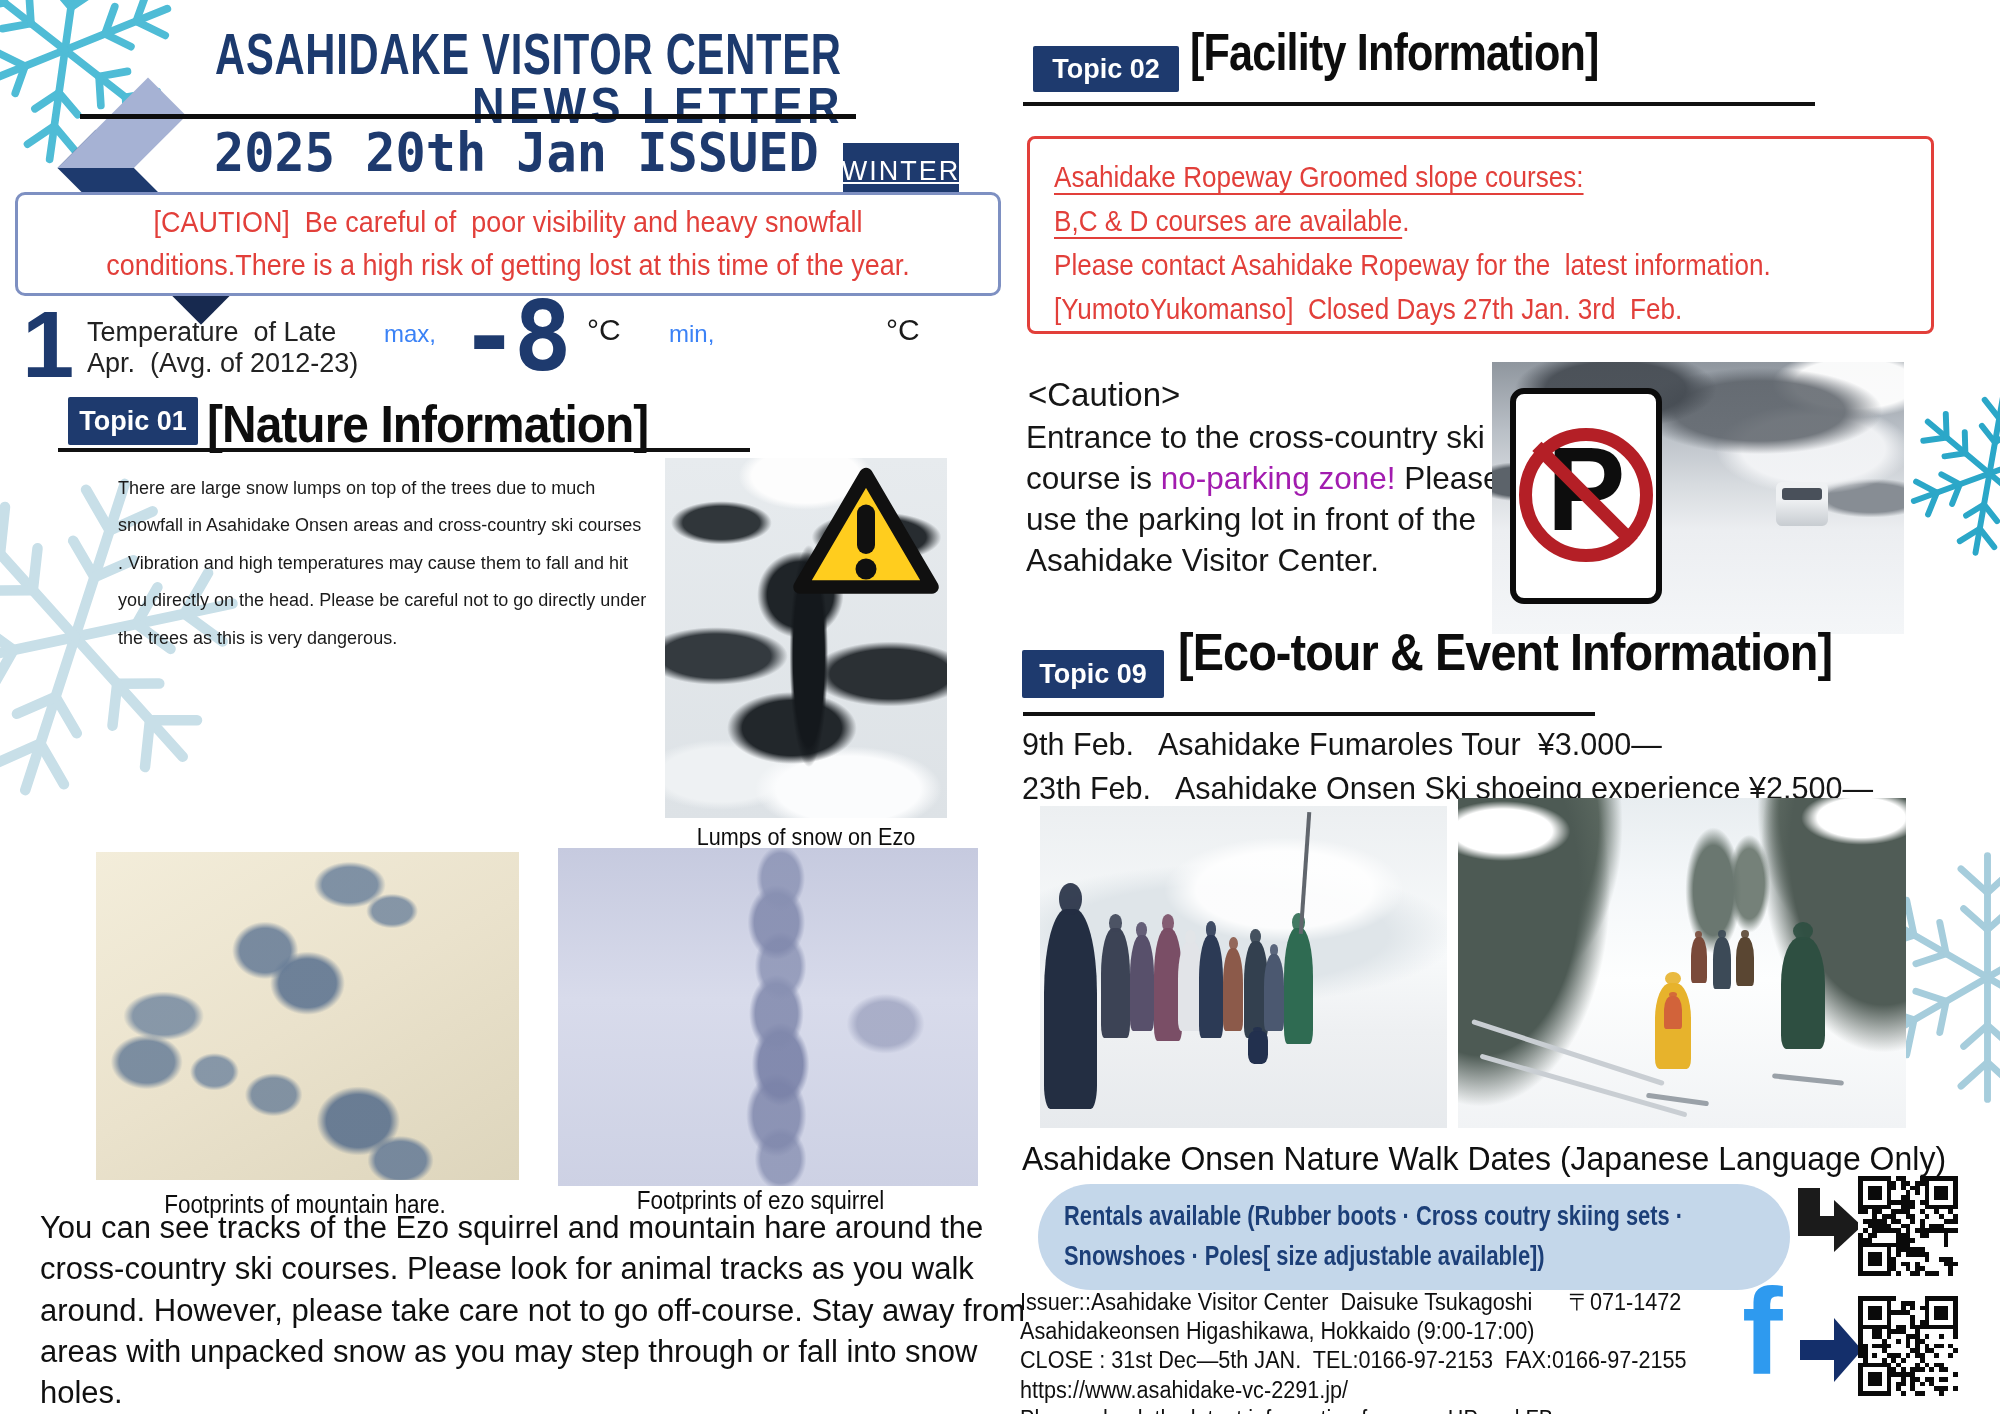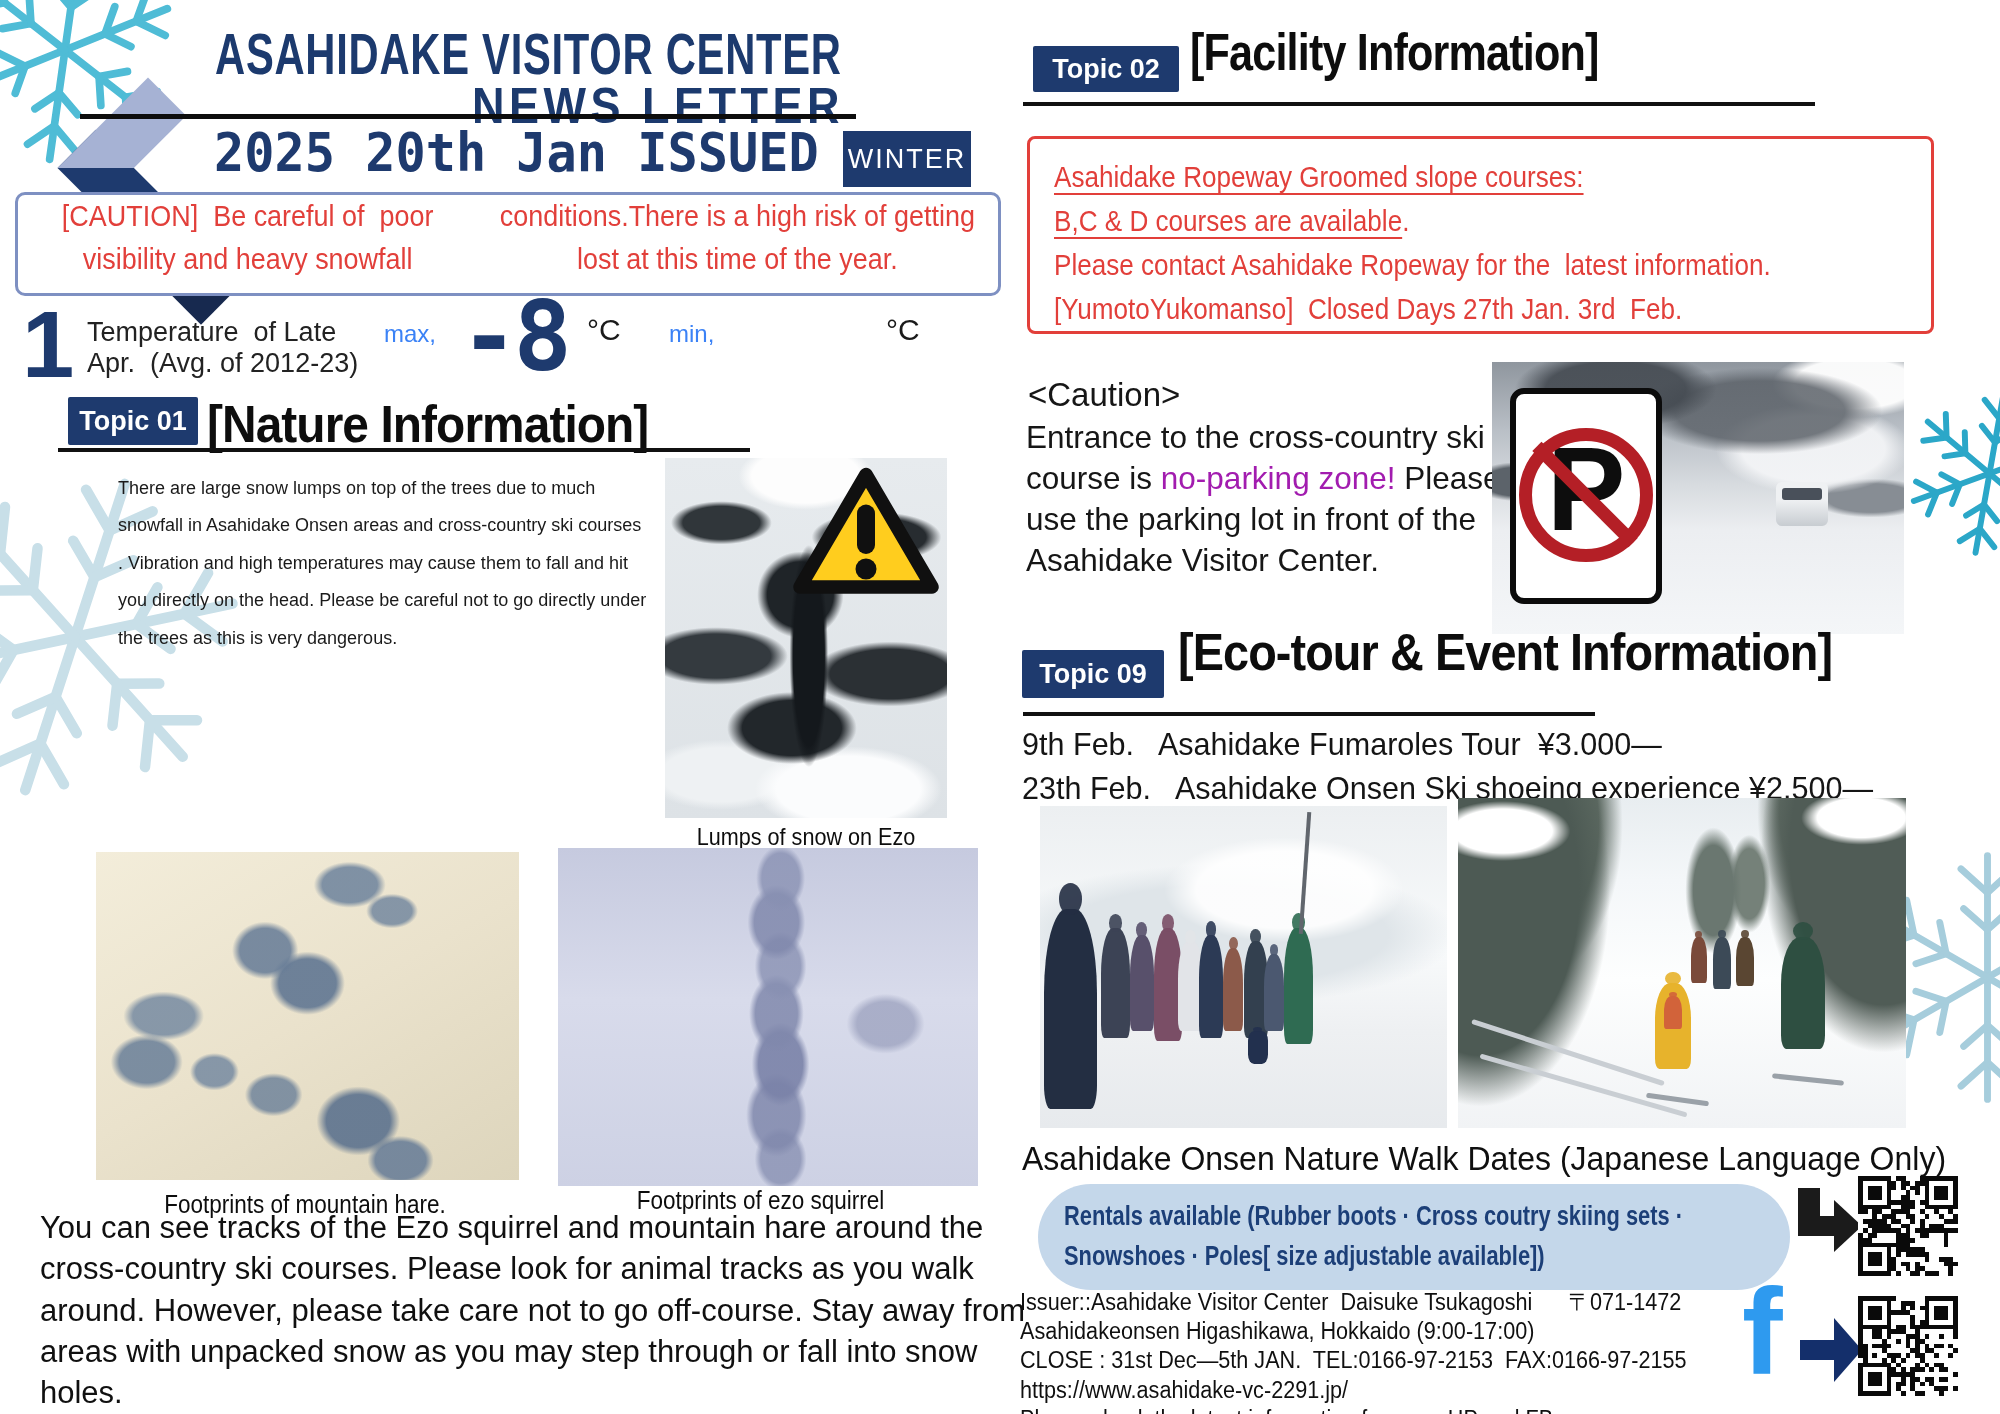--- a/index.html
+++ b/index.html
@@ -15,23 +15,23 @@
   
   .chev{position:absolute;transform:rotate(45deg);}
   .chev1{left:84px;top:104px;width:74px;height:74px;border-left:54px solid #a6b2d4;border-bottom:54px solid #1e3a6e;}
   .chev2{left:156px;top:216px;width:44px;height:44px;border-left:46px solid #8d9cc7;border-bottom:46px solid #17294f;}
 
   
   .title1{left:215px;top:20px;font-size:58px;font-weight:bold;color:#1c3a6e;transform:scaleX(.72);transform-origin:left top;letter-spacing:1px;}
   .title2{left:472px;top:77px;font-size:50px;font-weight:bold;color:#1c3a6e;letter-spacing:5px;transform:scaleX(.9);transform-origin:left top;}
   .title-rule{left:80px;top:114px;width:776px;height:5px;background:#0d0d0d;}
   .issue{left:214px;top:121px;font-family:"DejaVu Sans Mono",monospace;font-weight:bold;font-size:54px;color:#1e3a6e;transform:scaleX(.93);transform-origin:left top;}
-  .winter{left:843px;top:131px;width:128px;height:56px;background:#1e3a6e;color:#fff;font-size:27px;letter-spacing:2px;display:flex;align-items:center;justify-content:center;}
+  .winter{left:843px;top:143px;width:116px;height:56px;background:#1e3a6e;color:#fff;font-size:27px;letter-spacing:2px;display:flex;align-items:center;justify-content:center;text-decoration:underline;}
   .caution-box{left:15px;top:192px;width:980px;height:98px;border:3px solid #7e90c2;border-radius:10px;background:#fff;
-               display:flex;flex-direction:row;justify-content:center;}
+               display:flex;flex-direction:column;justify-content:center;}
   .caution-box .cbt{transform:scaleX(.93);color:#e23f3a;font-size:29px;line-height:43px;text-align:center;}
 
   
   .temp-no{left:22px;top:298px;font-size:94px;font-weight:bold;color:#1e3a6e;line-height:1;}
   .temp-label{left:87px;top:317px;font-size:27px;line-height:31px;color:#222;}
   .tlab{font-size:24px;color:#3b82f6;}
   .tval{font-family:"DejaVu Sans Mono",monospace;font-weight:bold;font-size:97px;color:#1e3a6e;line-height:1;}
   .tunit{font-size:30px;color:#1a1a1a;}
 
   

